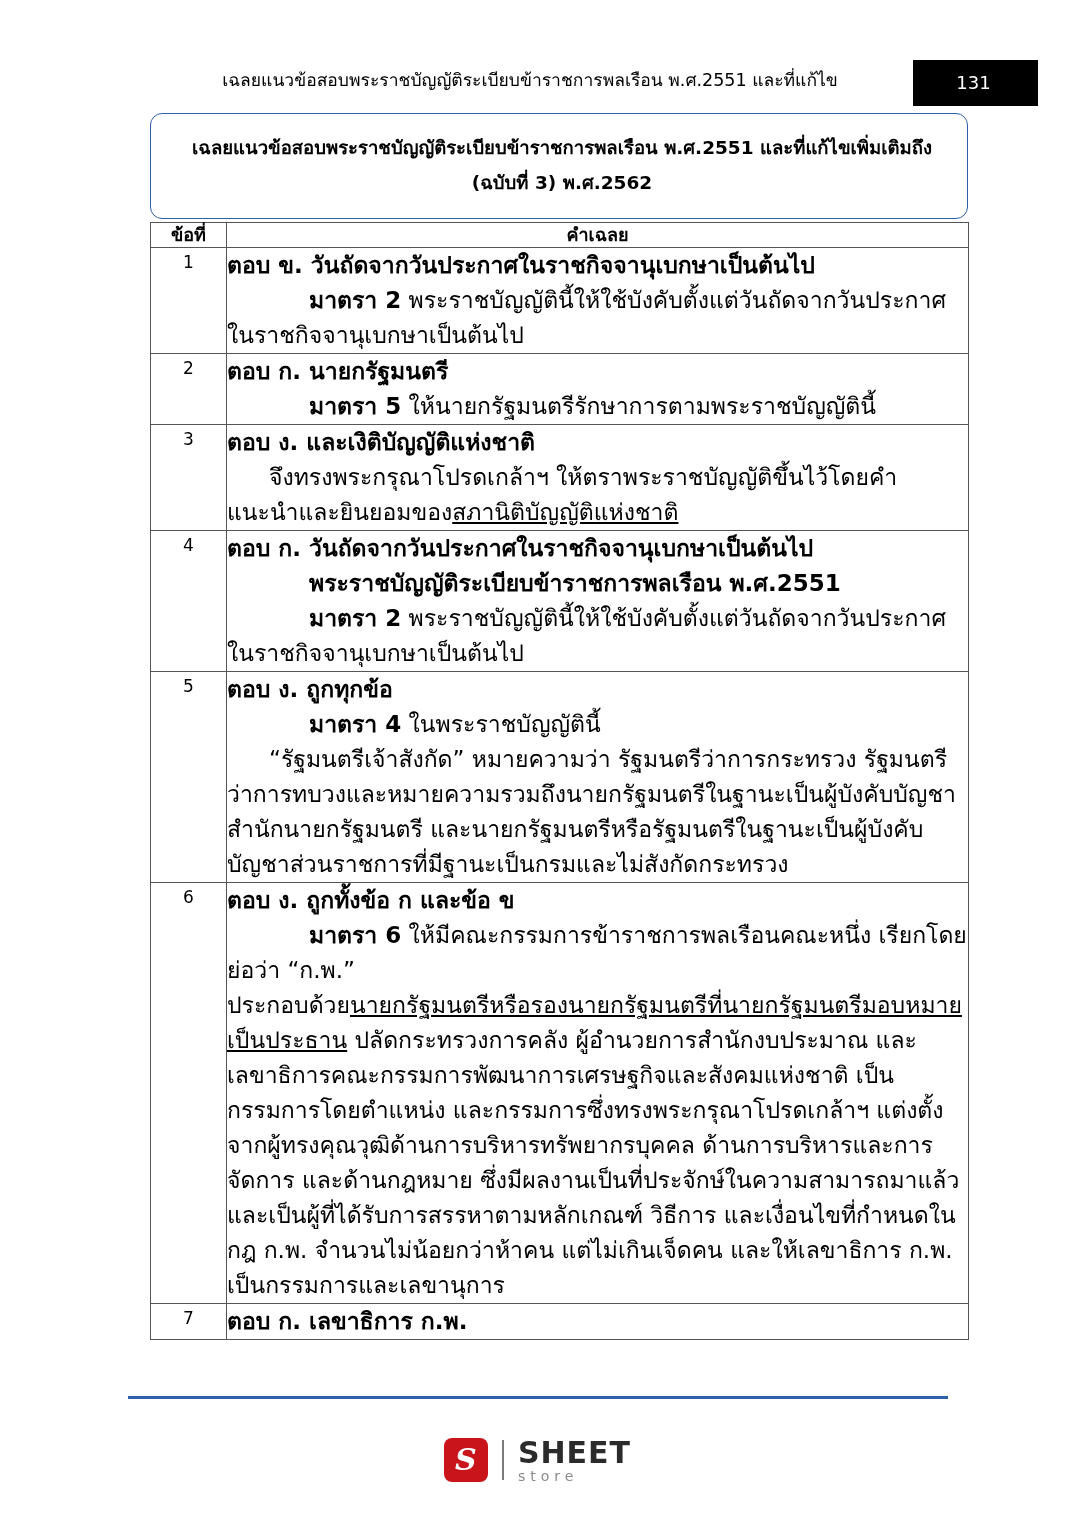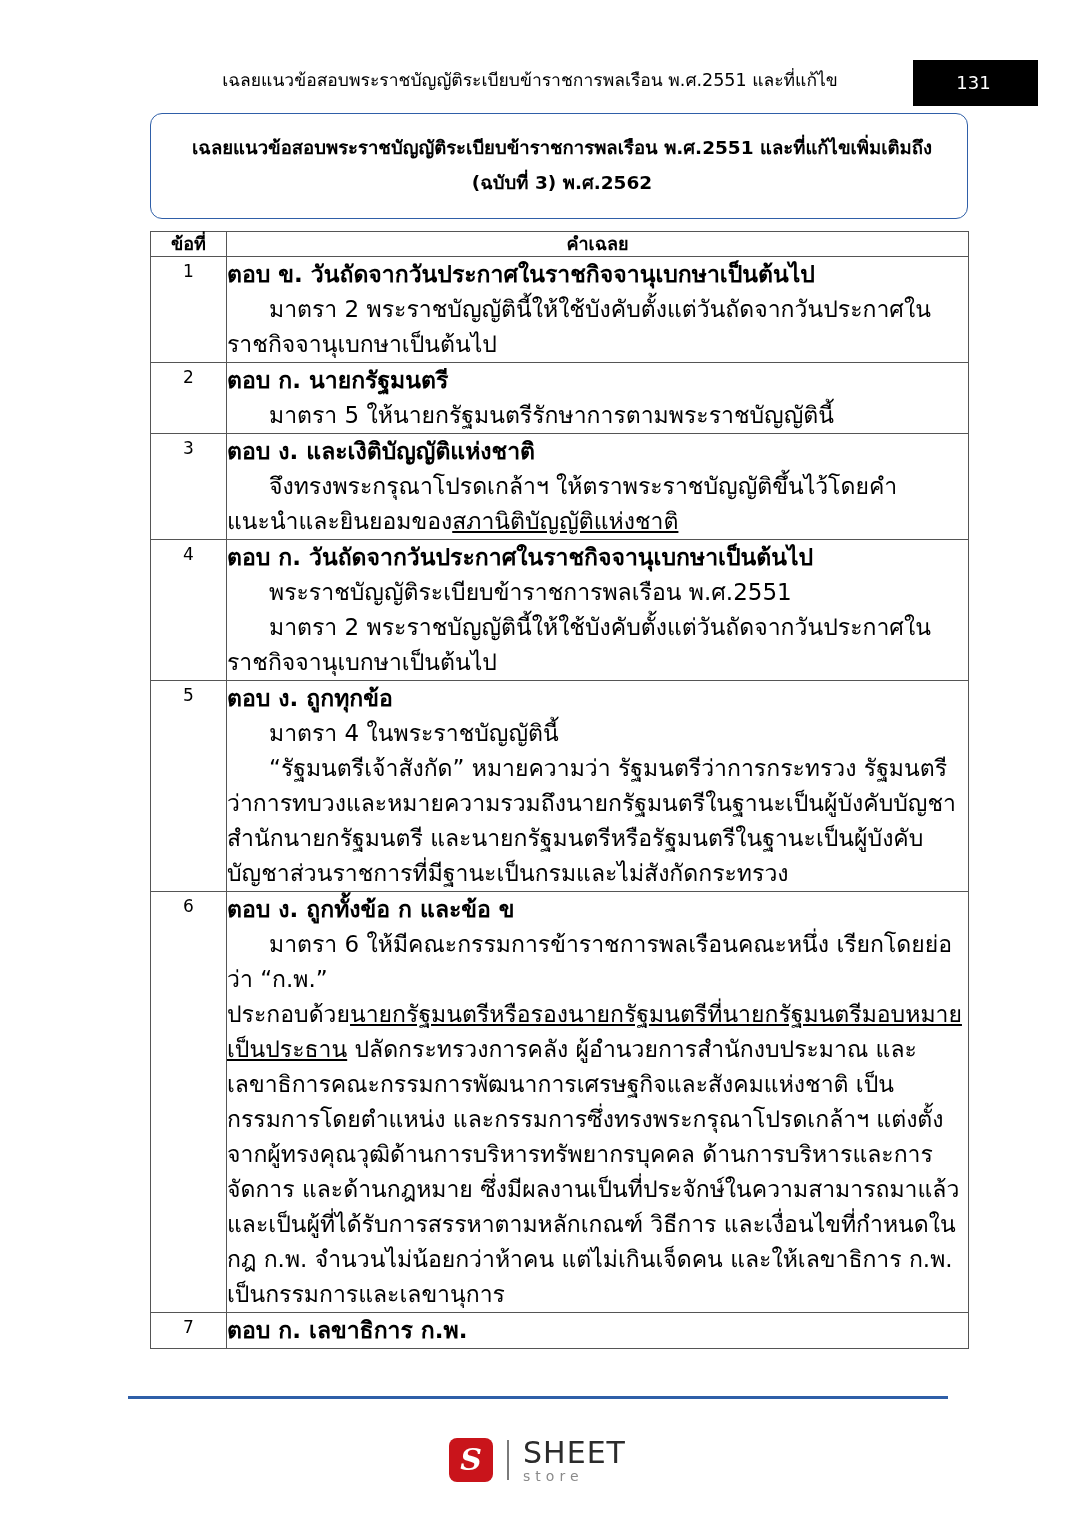--- a/index.html
+++ b/index.html
@@ -74,21 +74,21 @@
     font-weight: bold;
     font-size: 18.5px;
     line-height: 35px;
     color: #000;
   }
 
   
   .answer-table {
     position: absolute;
     left: 150px;
-    top: 231px;
+    top: 222px;
     width: 818px;
     border-collapse: collapse;
     table-layout: fixed;
   }
   .answer-table td, .answer-table th {
     border: 1px solid #555555;
     vertical-align: top;
     padding: 0;
   }
   .col-no { width: 76px; }
@@ -116,21 +116,21 @@
     font-weight: bold;
     display: block;
   }
   .para {
     display: block;
     text-indent: 42px;
   }
   .para-noind {
     display: block;
   }
-  .b { font-weight: normal; }
+  .b { font-weight: bold; margin-left: 40px; }
   .u { text-decoration: underline; }
 
   
   .footer-rule {
     position: absolute;
     left: 128px;
     top: 1396px;
     width: 820px;
     height: 3px;
     background: #2f5fa8;
@@ -166,21 +166,21 @@
     height: 40px;
     background: #7a7a7a;
   }
   .logo-text {
     display: flex;
     flex-direction: column;
     justify-content: center;
   }
   .logo-sheet {
     font-size: 30px;
-    font-weight: normal;
+    font-weight: bold;
     letter-spacing: 1px;
     color: #2b2b2b;
     line-height: 30px;
   }
   .logo-store {
     font-size: 14px;
     letter-spacing: 5px;
     color: #8a8a8a;
     line-height: 12px;
     margin-top: 2px;

